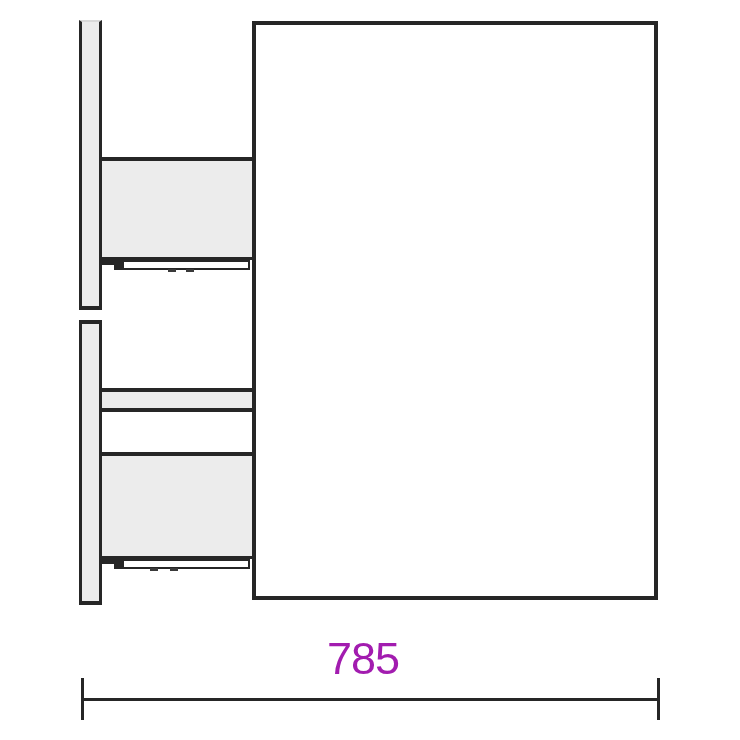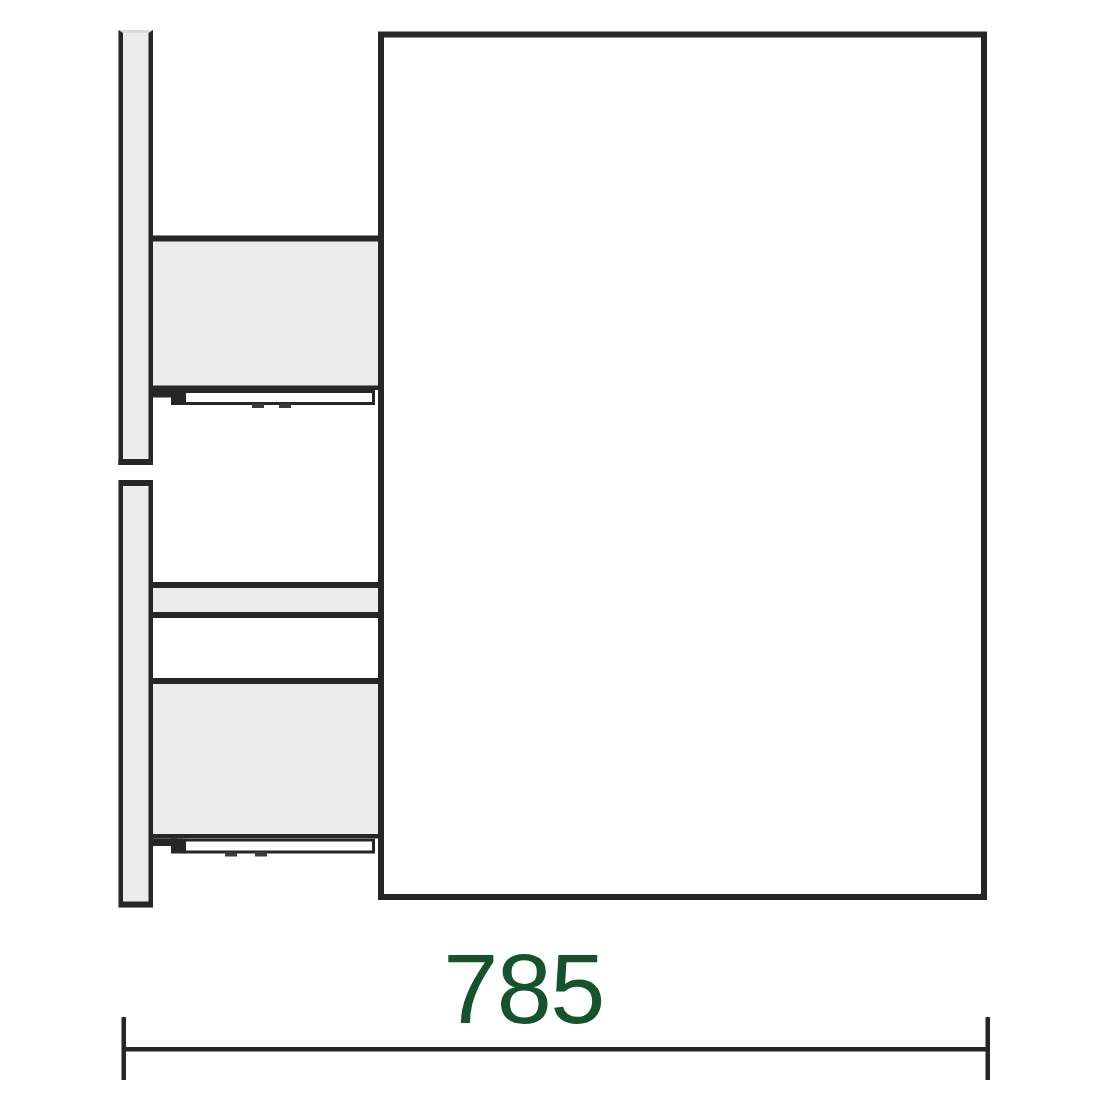--- a/index.html
+++ b/index.html
@@ -101,23 +101,23 @@
     background: #262626; z-index: 4;
   }
   .dim-tick {
     top: 678px; width: 3px; height: 42px;
     background: #262626; z-index: 4;
   }
   .dim-tick.left  { left: 81px; }
   .dim-tick.right { left: 657px; }
 
   .dim-label {
-    left: 249px; top: 630px; width: 200px; height: 60px;
-    color: #14532d;
-    font-size: 66px;
+    left: 263px; top: 630px; width: 200px; height: 60px;
+    color: #a21caf;
+    font-size: 45px;
     line-height: 58px;
     letter-spacing: -1px;
     text-align: center;
     z-index: 4;
   }
 </style>
 </head>
 <body>
 
 <div class="stage">

